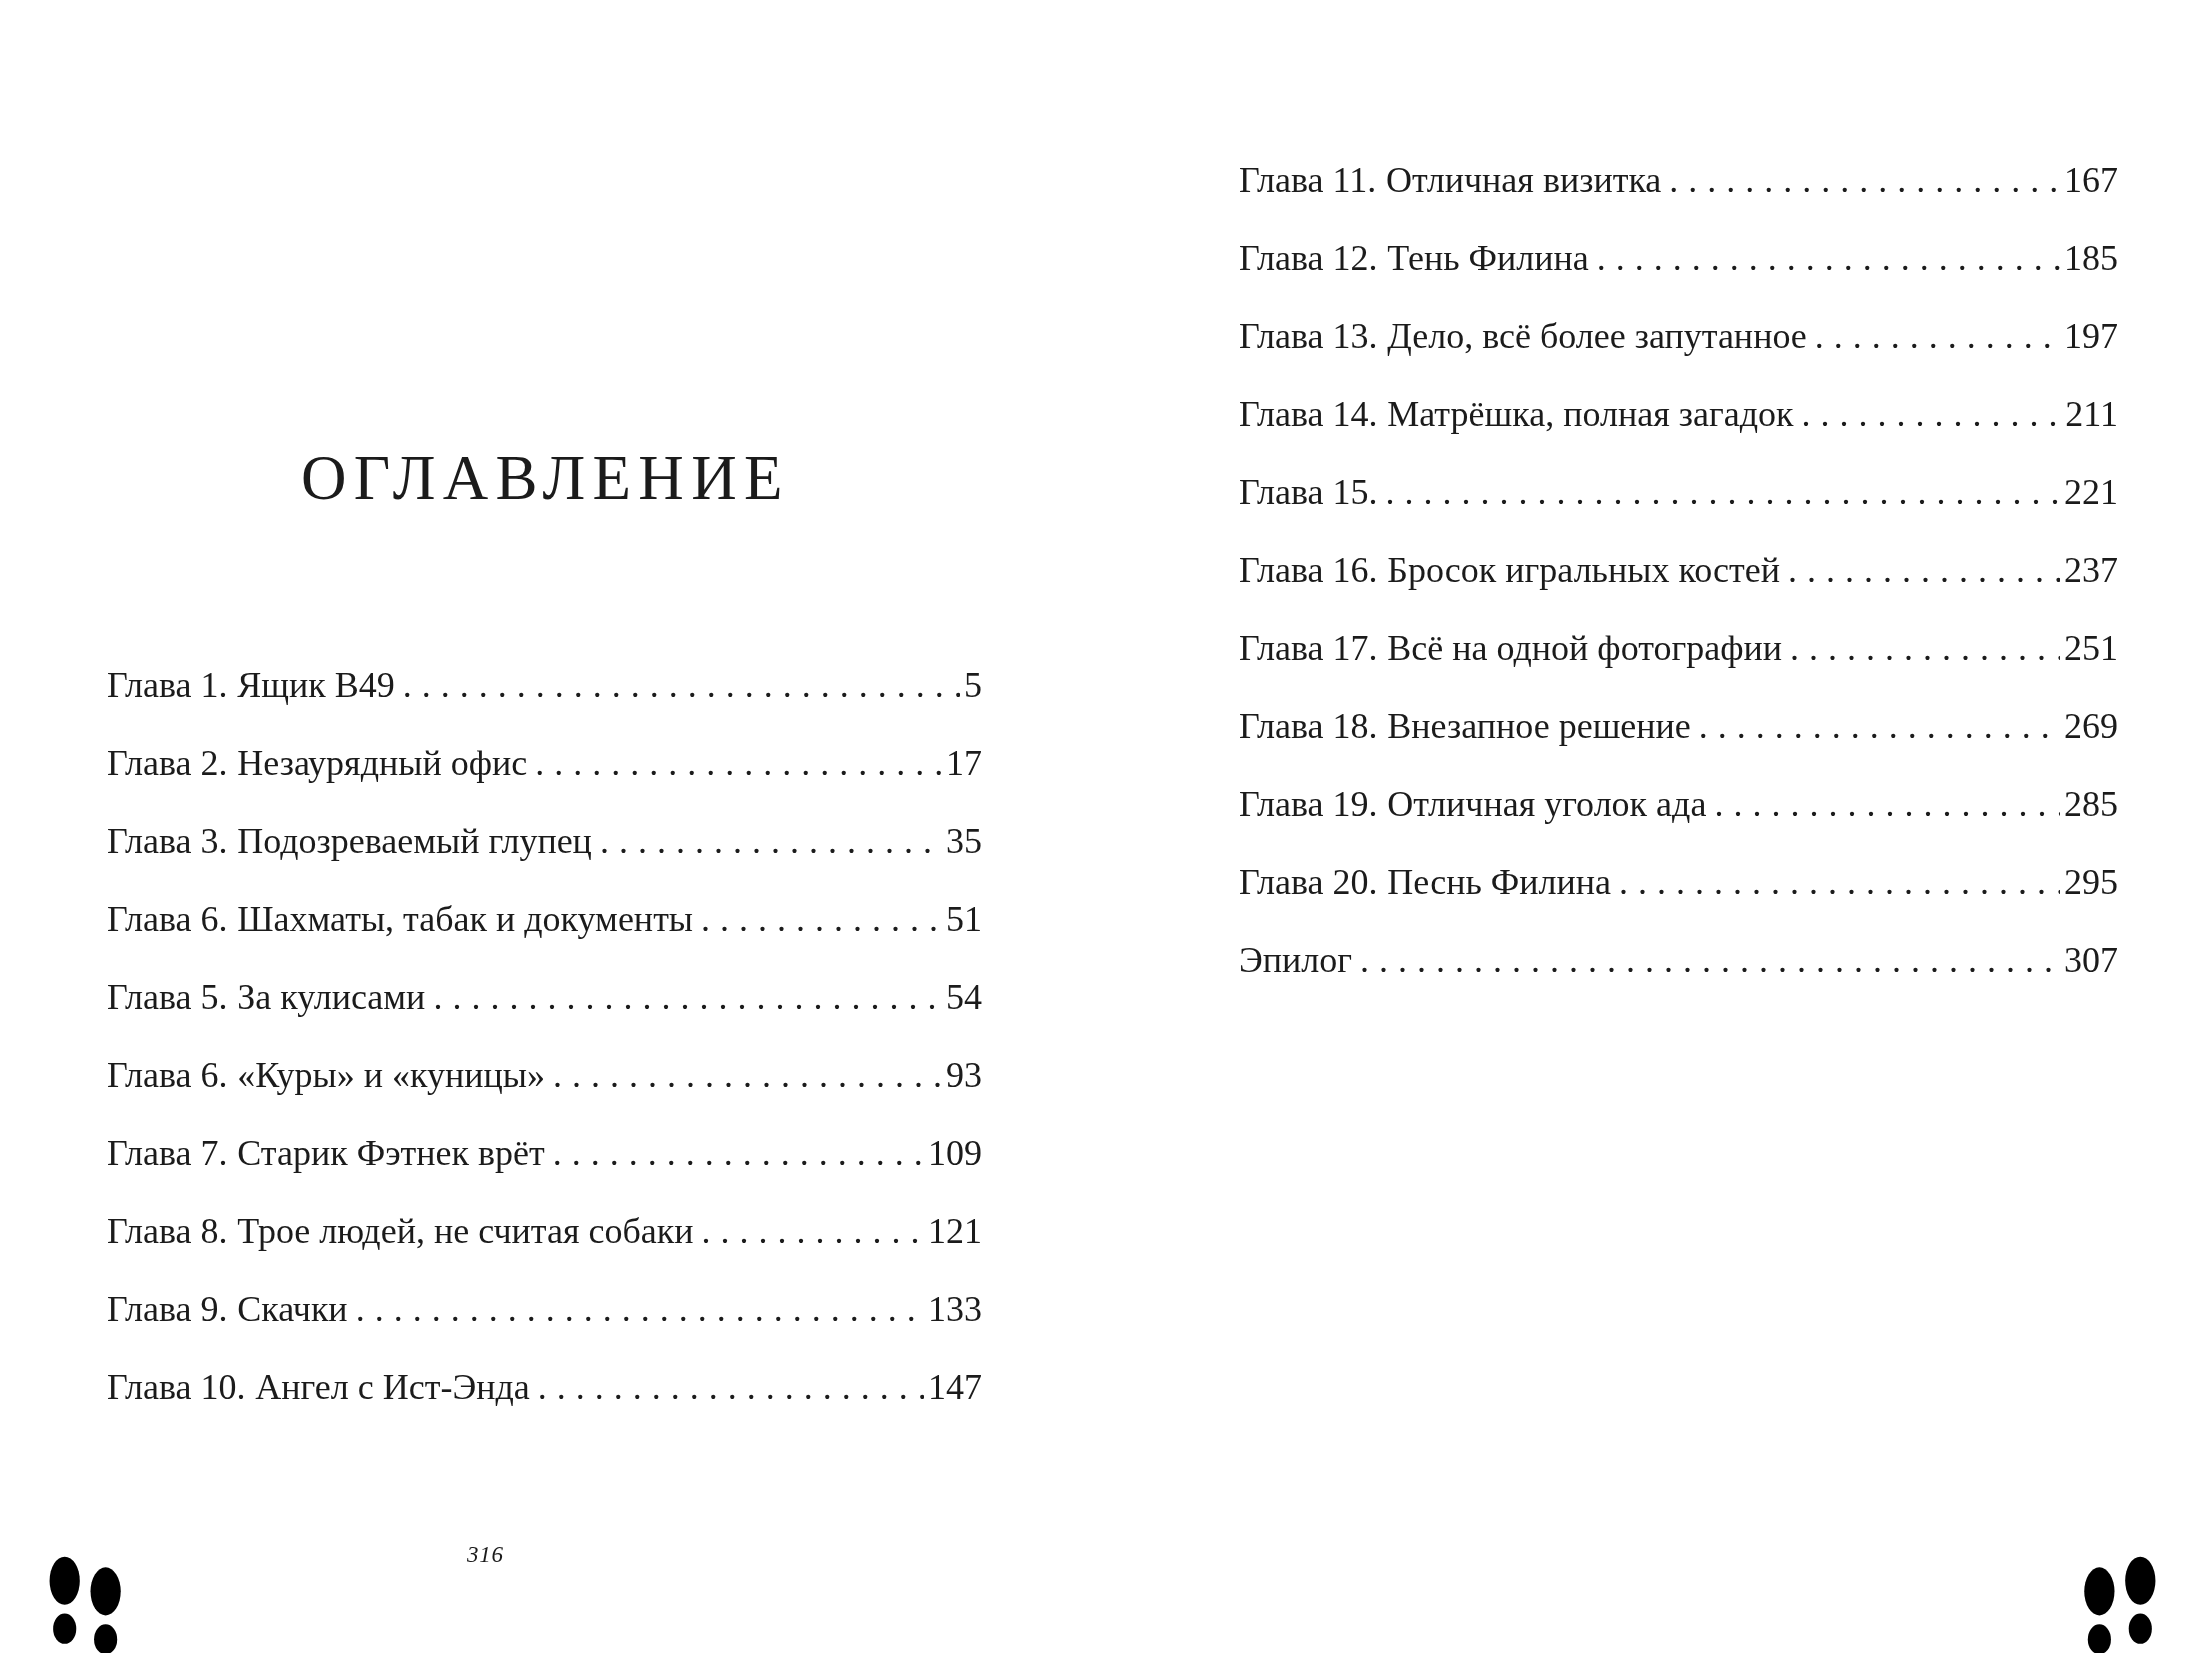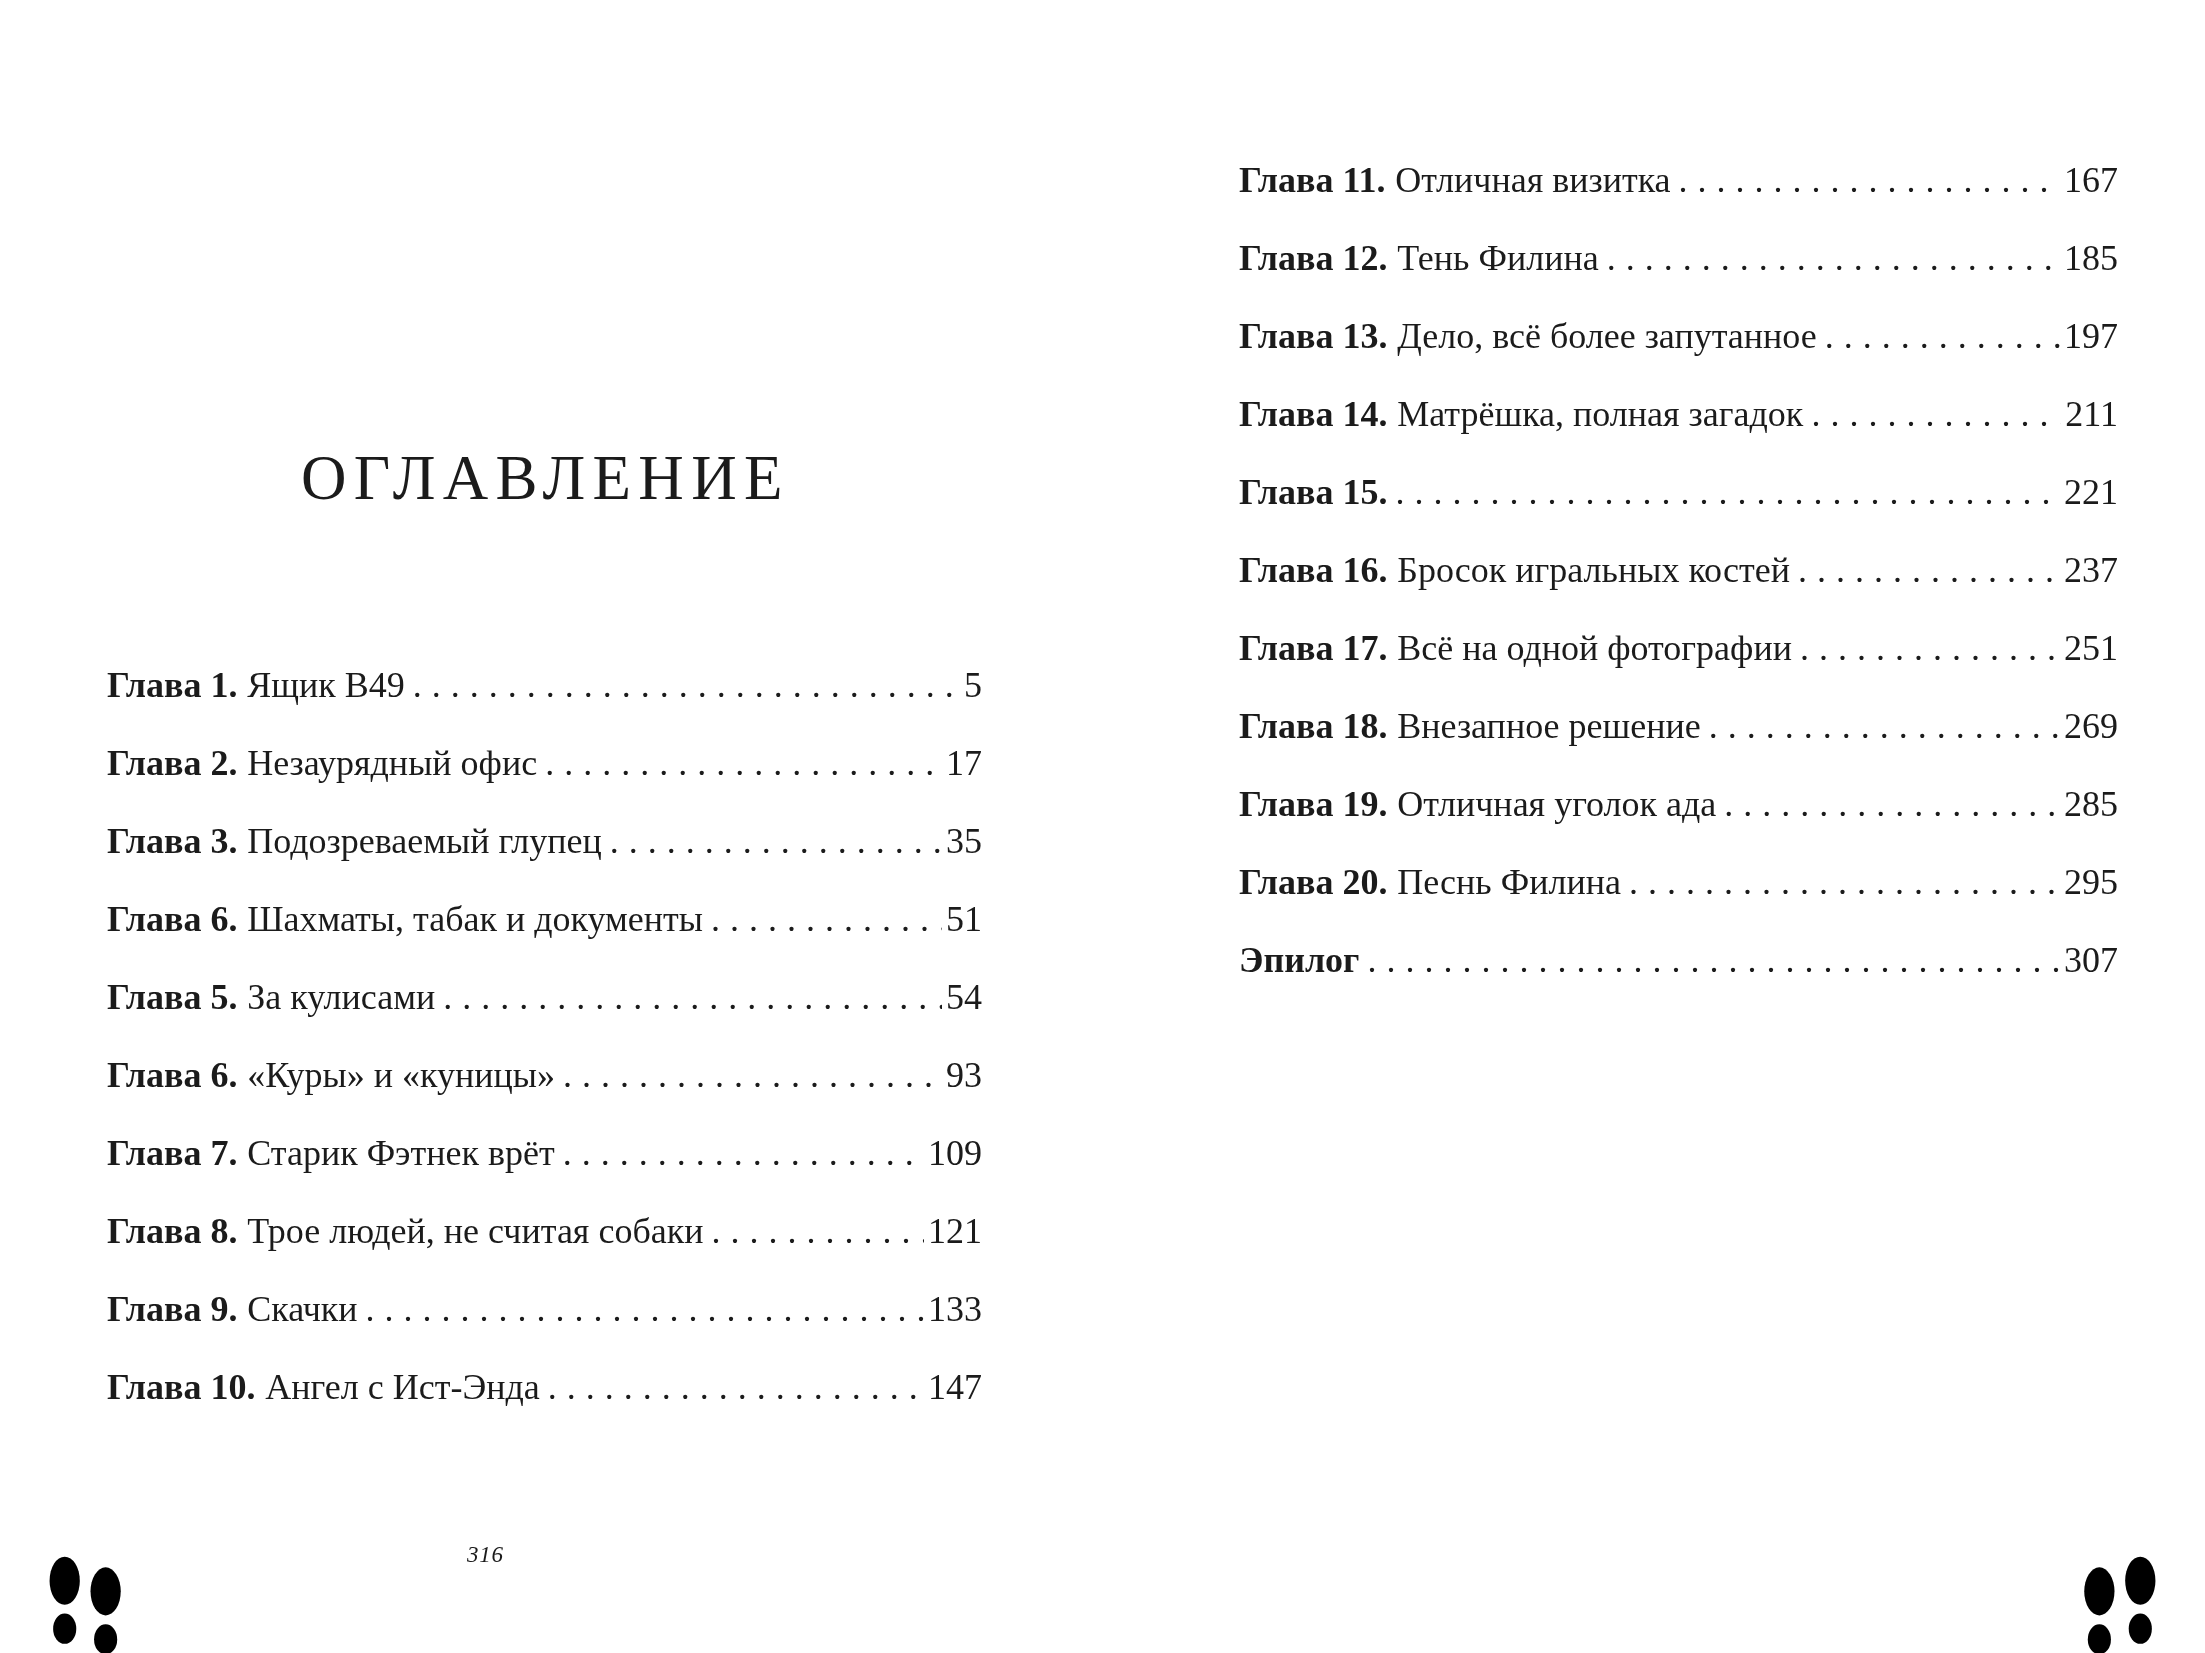--- a/index.html
+++ b/index.html
@@ -29,21 +29,21 @@
   .toc-col.left  { left: 107px;  top: 646px; width: 875px; }
   .toc-col.right { left: 1239px; top: 141px; width: 879px; }
   .entry {
     display: flex;
     align-items: baseline;
     font-size: 36px;
     line-height: 78px;
     height: 78px;
     white-space: nowrap;
   }
-  .entry .b { font-weight: 700; }
+  .entry .b { font-weight: 400; }
   .entry .t { margin-left: 0.27em; text-align: center; }
   .entry .dots {
     flex: 1;
     overflow: hidden;
     margin: 0 2.7px 0 8px;
     min-width: 27px;
   }
   .entry .dots::after {
     content: "..........................................................................................";
     letter-spacing: 10px;

